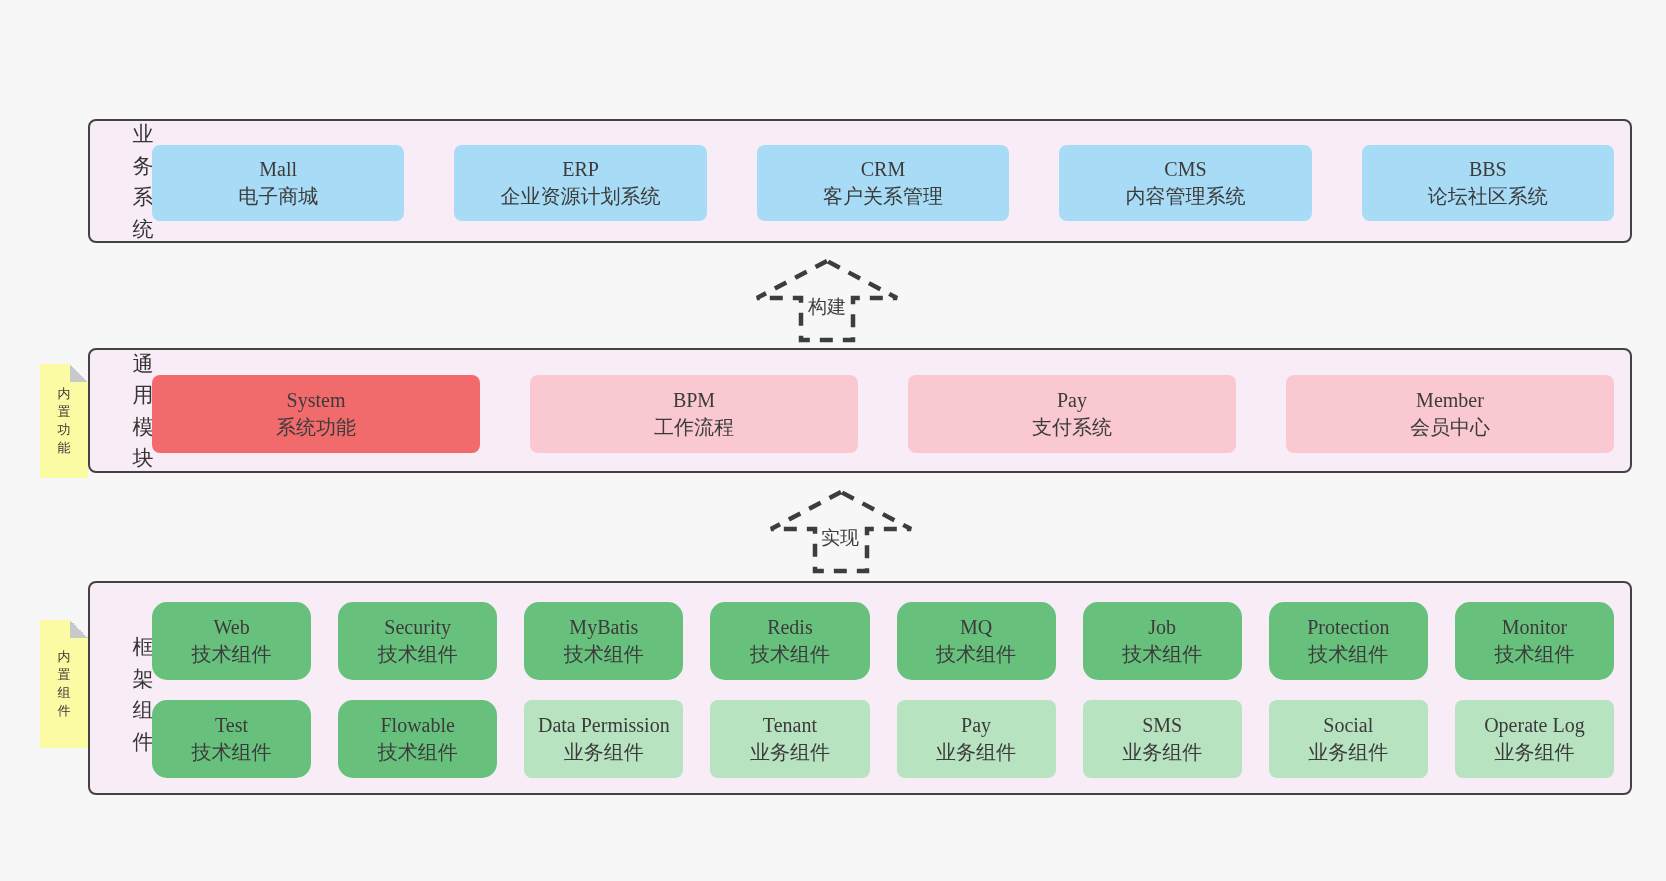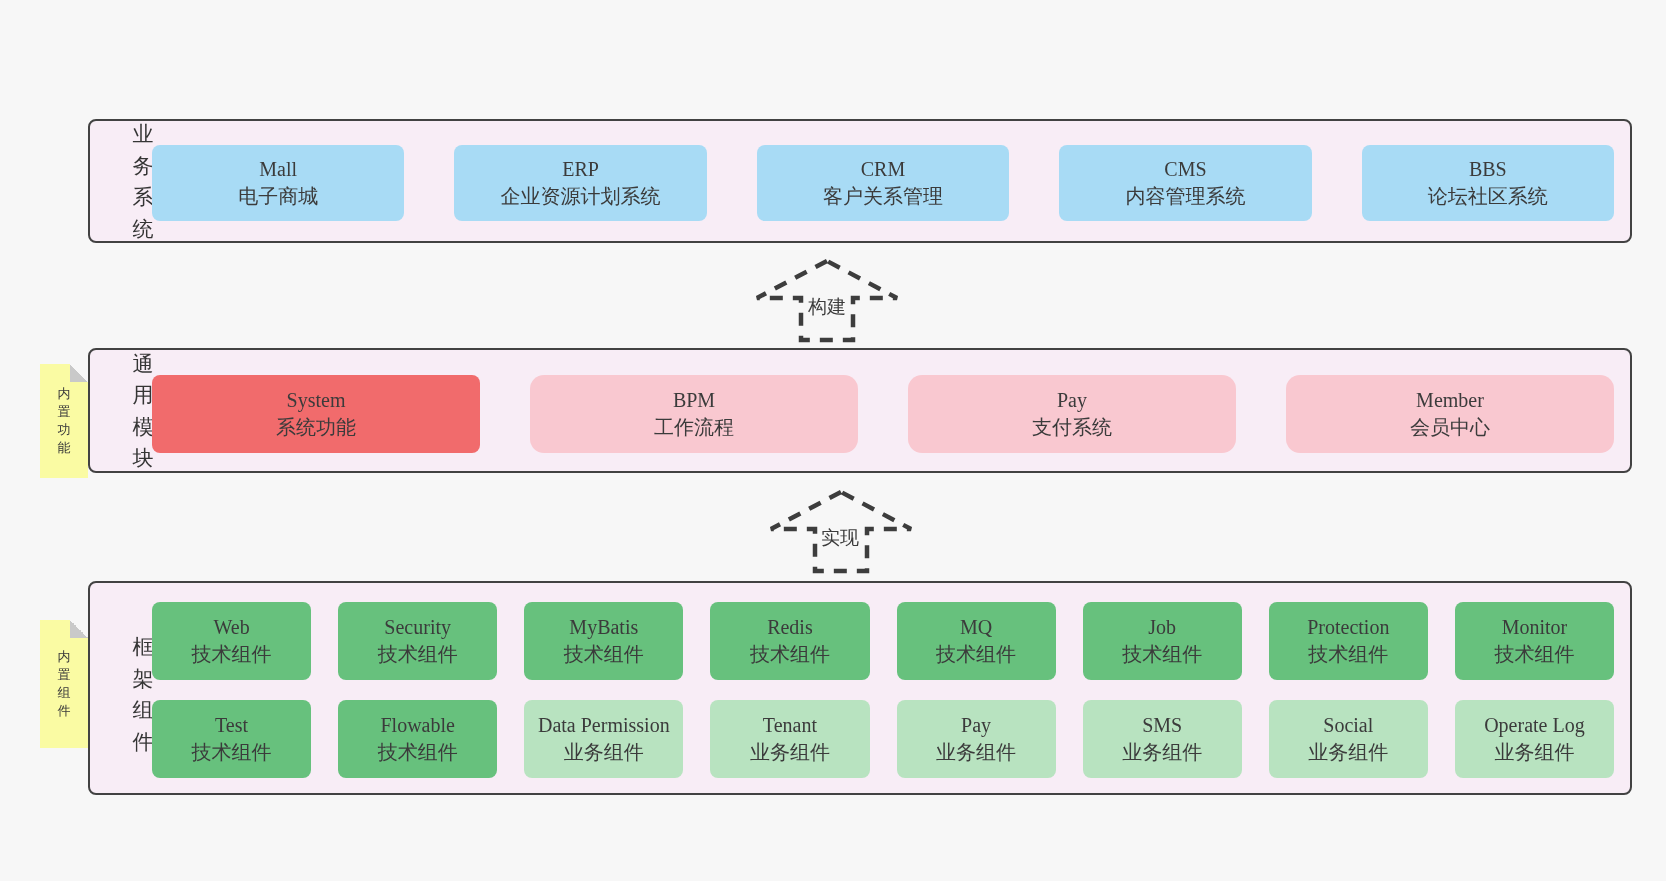--- a/index.html
+++ b/index.html
@@ -38,22 +38,22 @@
 
   .bbox{
     flex:1;height:76px;border-radius:8px;
     display:flex;flex-direction:column;align-items:center;justify-content:center;
     text-align:center;font-size:20px;line-height:1.35;color:#3b3b3b;
     padding:0 8px;box-sizing:border-box;font-family:Liberation Serif, serif;
   }
   .band2 .bbox,.band3 .bbox{height:78px;}
   .v-blue{background:var(--blue,#a8dbf5);}
   .v-red{background:var(--red,#f16b6c);}
-  .v-pink{background:var(--pink,#f9c8d0);border-radius:14px;}
-  .v-green{background:var(--green,#67c17d);}
+  .v-pink{background:var(--pink,#f9c8d0);}
+  .v-green{background:var(--green,#67c17d);border-radius:15px;}
   .v-lightgreen{background:var(--lightgreen,#b8e3c0);}
 
   
   .note{
     position:absolute;left:40px;width:48px;
     background:var(--yellow,#fafba3);
     display:flex;align-items:center;justify-content:center;
   }
   .note1{top:364px;height:114px;}
   .note2{top:620px;height:128px;}

